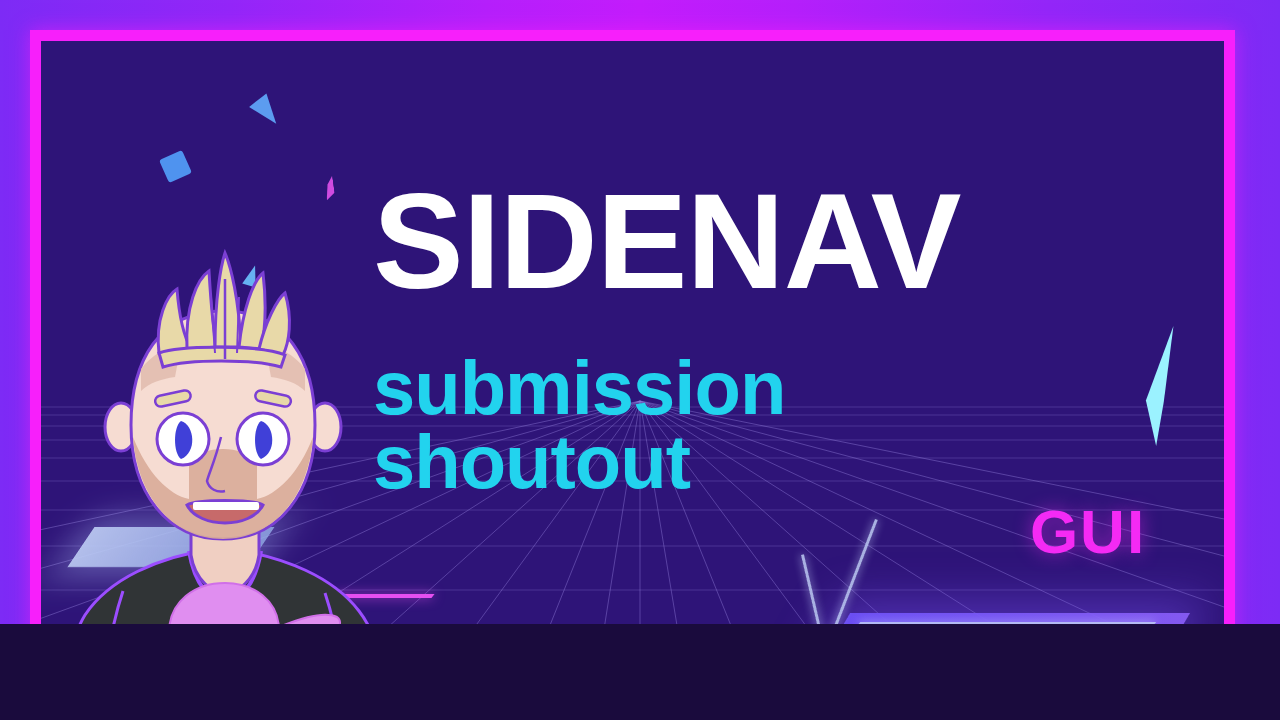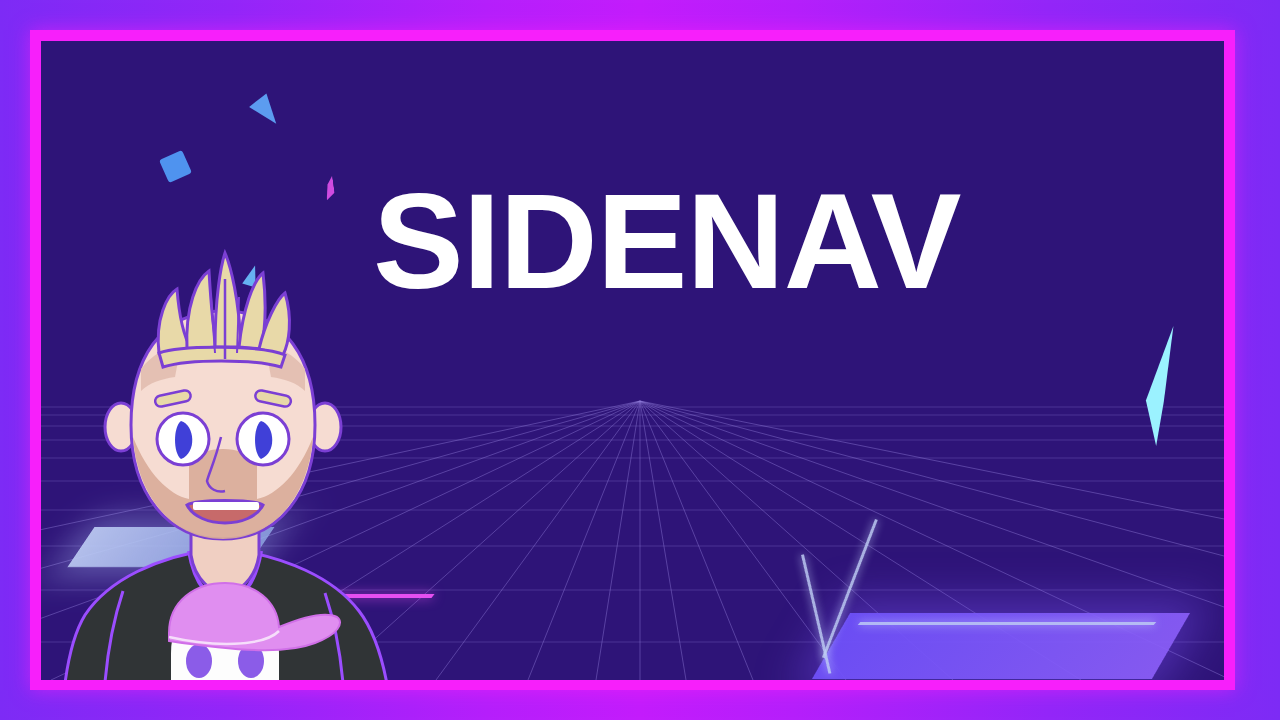--- a/index.html
+++ b/index.html
@@ -3,21 +3,21 @@
 <meta charset="utf-8">
 <style>
   html, body {
     margin: 0;
     padding: 0;
     background: #1a0b3d;
   }
   #stage {
     position: relative;
     width: 1280px;
-    height: 720px;
+    height: 624px;
     overflow: hidden;
     font-family: "Liberation Sans", sans-serif;
   }
 
   
   .outer-bg {
     position: absolute;
     inset: 0;
     background:
       linear-gradient(90deg,
@@ -355,18 +355,23 @@
                    C 240 368, 262 362, 274 368 C 282 374, 274 386, 252 394
                    C 226 404, 186 404, 106 392 Z" fill="#e08ef0" stroke="#d06fe8" stroke-width="2"></path>
           <path d="M106 388 C 150 398, 200 398, 216 382" fill="none" stroke="#ffffff" stroke-width="2.5" opacity=".7"></path>
         </g>
 
       </g>
     </svg>
 
     <div class="headline">SIDENAV</div>
 
+    <div class="subhead">
+      <span>submission</span>
+      <span>shoutout</span>
+    </div>
 
     <div class="logo-lockup">
+      <div class="logo-gui">GUI</div>
     </div>
 
   </div>
 </div>
 
 </body></html>

